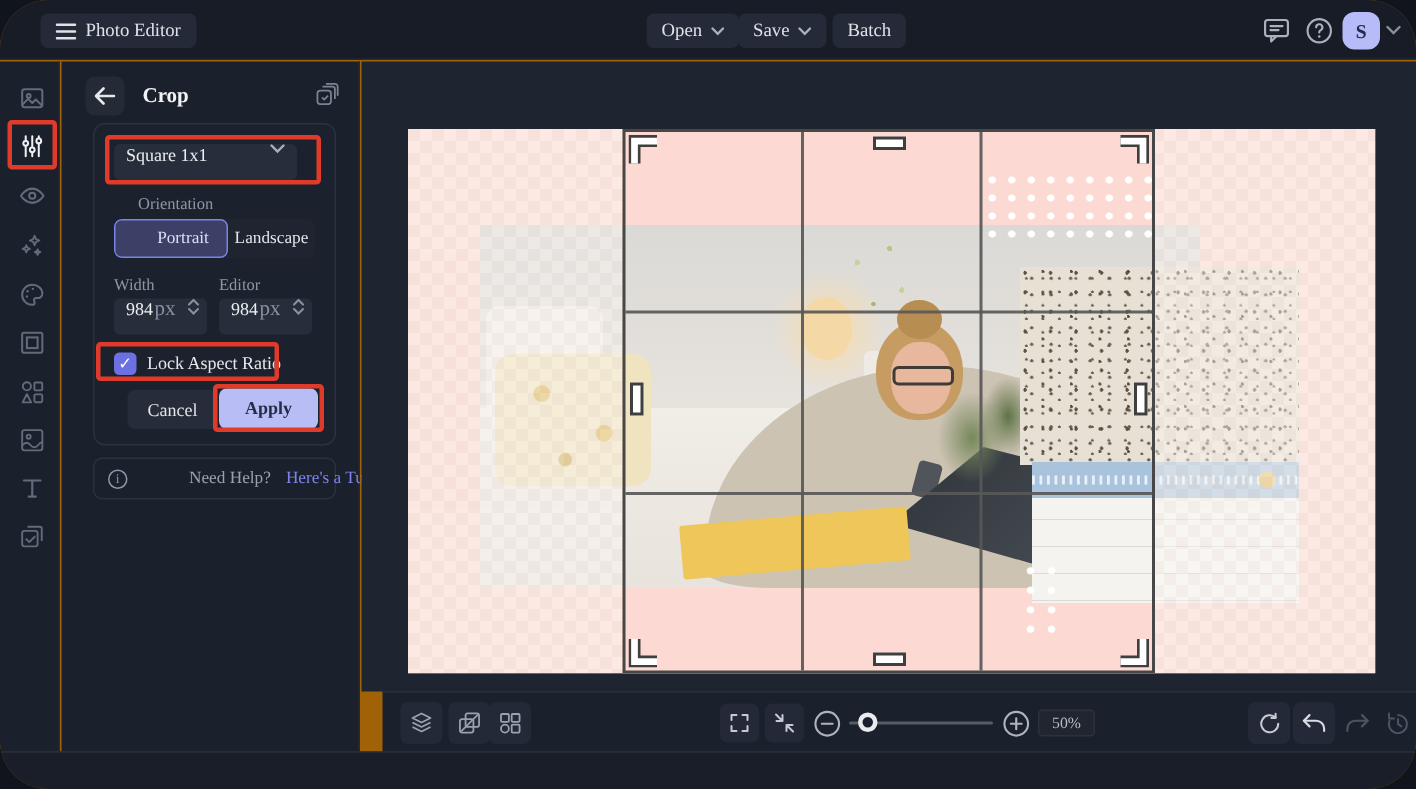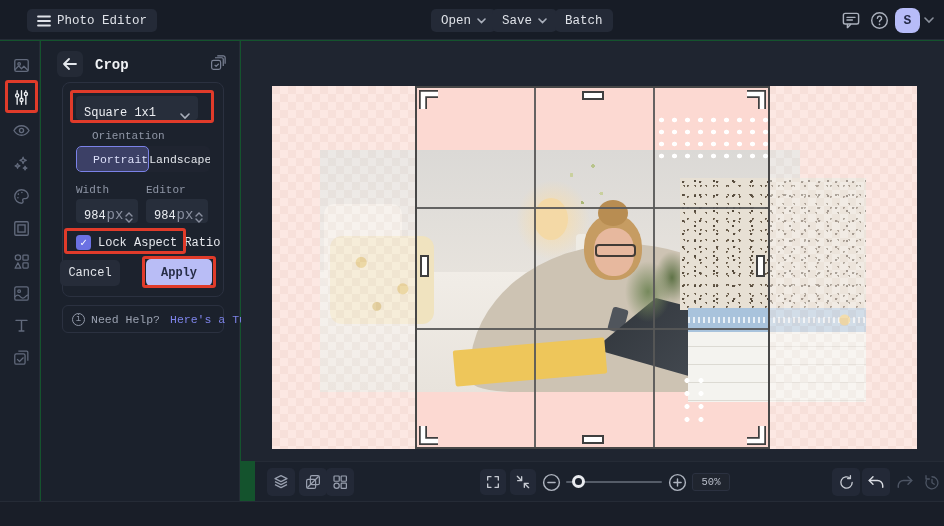--- a/index.html
+++ b/index.html
@@ -1,59 +1,59 @@
 <!DOCTYPE html>
 <html><head>
 <meta charset="utf-8">
 <style>
   * { margin:0; padding:0; box-sizing:border-box; }
   html,body { background:#10141c; }
   .app {
     position:relative; width:944px; height:526px; overflow:hidden;
-    background:#14532d; font-family:Liberation Mono, monospace;
-    color:#e8eaee; font-size:12px; -webkit-font-smoothing:antialiased;
+    background:#a16207; font-family:Liberation Serif, serif;
+    color:#e8eaee; font-size:12px;border-radius:32px; -webkit-font-smoothing:antialiased;
   }
 
   
   .topbar { position:absolute; left:0; top:0; width:944px; height:40px; background:#171c26; border-bottom:1px solid #252b36; }
   .tb-btn { position:absolute; display:flex; align-items:center; gap:6px; background:#242a37; border-radius:5px; padding:0 10px; height:23px; color:#dfe2e8; font-size:12.5px; cursor:pointer; }
   .tb-btn svg { flex:0 0 auto; }
   .icon-btn { position:absolute; display:flex; align-items:center; justify-content:center; color:#aab0bc; cursor:pointer; }
   .avatar { position:absolute; left:895px; top:8px; width:25px; height:25px; border-radius:8px; background:#b7bcf8; color:#232946; font-weight:bold; font-size:13px; display:flex; align-items:center; justify-content:center; cursor:pointer; }
 
   
   .sidebar { position:absolute; left:0; top:41px; width:40px; height:460px; background:#1b212c; border-right:1px solid #252b36; }
   .rail-item { position:absolute; left:11px; width:20px; height:20px; color:#626a7c; display:flex; align-items:center; justify-content:center; cursor:pointer; }
   .rail-item.active { color:#eef0f4; }
 
   
   .panel { position:absolute; left:41px; top:41px; width:199px; height:460px; background:#1b212c; border-right:1px solid #252b36; }
   .back-btn { position:absolute; left:16px; top:10px; width:26px; height:26px; background:#242a36; border-radius:6px; color:#e4e7ec; display:flex; align-items:center; justify-content:center; cursor:pointer; }
   .panel-title { position:absolute; left:54px; top:16px; font-size:14px; font-weight:bold; color:#f0f2f5; }
   .copy-btn { position:absolute; left:168px; top:13px; color:#7b8295; cursor:pointer; }
   .card { position:absolute; left:21px; top:41px; width:162px; height:215px; border:1px solid #2b3140; border-radius:8px; background:#1c222d; }
-  .dropdown { position:absolute; left:35px; top:55px; width:122px; height:24px; background:#272e3b; border-radius:4px; display:flex; align-items:flex-end; padding:0 8px; color:#eceef2; font-size:12px; cursor:pointer; }
+  .dropdown { position:absolute; left:35px; top:55px; width:122px; height:24px; background:#272e3b; border-radius:4px; display:flex; align-items:flex-start; padding:0 8px; color:#eceef2; font-size:12px; cursor:pointer; }
   .dropdown .dd-label { flex:1; }
   .sec-label { position:absolute; font-size:11px; color:#8f96a6; }
   .toggle { position:absolute; left:35px; top:105px; width:134px; height:26px; display:flex; border-radius:5px; overflow:hidden; background:#1f2430; }
   .toggle .opt { flex:1; display:flex; align-items:center; justify-content:center; font-size:11.5px; cursor:pointer; color:#e2e5ea; }
   .toggle .opt.selected { background:#3c4066; border:1px solid #7b82e8; border-radius:5px; color:#dcdff9;padding-left:16px; }
-  .numfield { position:absolute; width:62px; height:24px; background:#272e3b; border-radius:4px; display:flex; align-items:flex-end; padding:0 5px 0 8px; cursor:text; }
+  .numfield { position:absolute; width:62px; height:24px; background:#272e3b; border-radius:4px; display:flex; align-items:flex-start; padding:0 5px 0 8px; cursor:text; }
   .numfield .val { font-size:12px; color:#eceef2; }
   .numfield .unit { font-size:14px; color:#8a90a0; margin-left:1px; flex:1; }
   .numfield .stepper { display:flex; flex-direction:column; gap:1px; color:#8a90a0; }
   .checkrow { position:absolute; left:35px; top:194px; display:flex; align-items:center; gap:7px; cursor:pointer; }
   .checkbox { width:15px; height:15px; border-radius:3.5px; background:#6b71e3; color:#fff; font-size:11px; display:flex; align-items:center; justify-content:center; }
   .checklabel { font-size:12px; color:#e6e8ed; }
   .btn { position:absolute; display:flex; align-items:center; justify-content:center; border-radius:5px; font-size:12px; cursor:pointer; }
-  .btn-cancel { left:19px; top:219px; width:60px; height:26px; background:#262c39; color:#e2e5ea; }
+  .btn-cancel { left:44px; top:219px; width:60px; height:26px; background:#262c39; color:#e2e5ea; }
   .btn-apply { left:105px; top:218px; width:66px; height:27px; background:#b9bdf6; color:#272d47; font-weight:bold; }
   .help-card { position:absolute; left:21px; top:264px; width:162px; height:28px; border:1px solid #2b3140; border-radius:6px; display:flex; align-items:center; gap:6px; padding:0 9px; }
   .help-i { width:13px; height:13px; border:1px solid #8f96a6; border-radius:50%; color:#8f96a6; font-size:9px; display:flex; align-items:center; justify-content:center; flex:0 0 auto; }
-  .help-text { font-size:11.5px; color:#9aa1b0; white-space:nowrap; }
+  .help-text { font-size:11.5px; color:#9aa1b0; white-space:nowrap;margin-left:35px; }
   .help-link { font-size:11.5px; color:#7d83e8; white-space:nowrap; cursor:pointer; margin-left:4px; }
 
   
   .canvas-area { position:absolute; left:241px; top:41px; width:703px; height:420px; background:#1f2530; }
   .canvas { position:absolute; left:31px; top:45px; width:645px; height:363px; overflow:hidden; }
   .checker { position:absolute; inset:0;
     background:conic-gradient(#fdf8f5 90deg, #f2e9e4 0 180deg, #fdf8f5 0 270deg, #f2e9e4 0);
     background-size:16px 16px; }
   .photo-dim { position:absolute; inset:0; opacity:0.5; }
   .crop-window { position:absolute; left:143px; top:0; width:355px; height:363px; overflow:hidden; }

